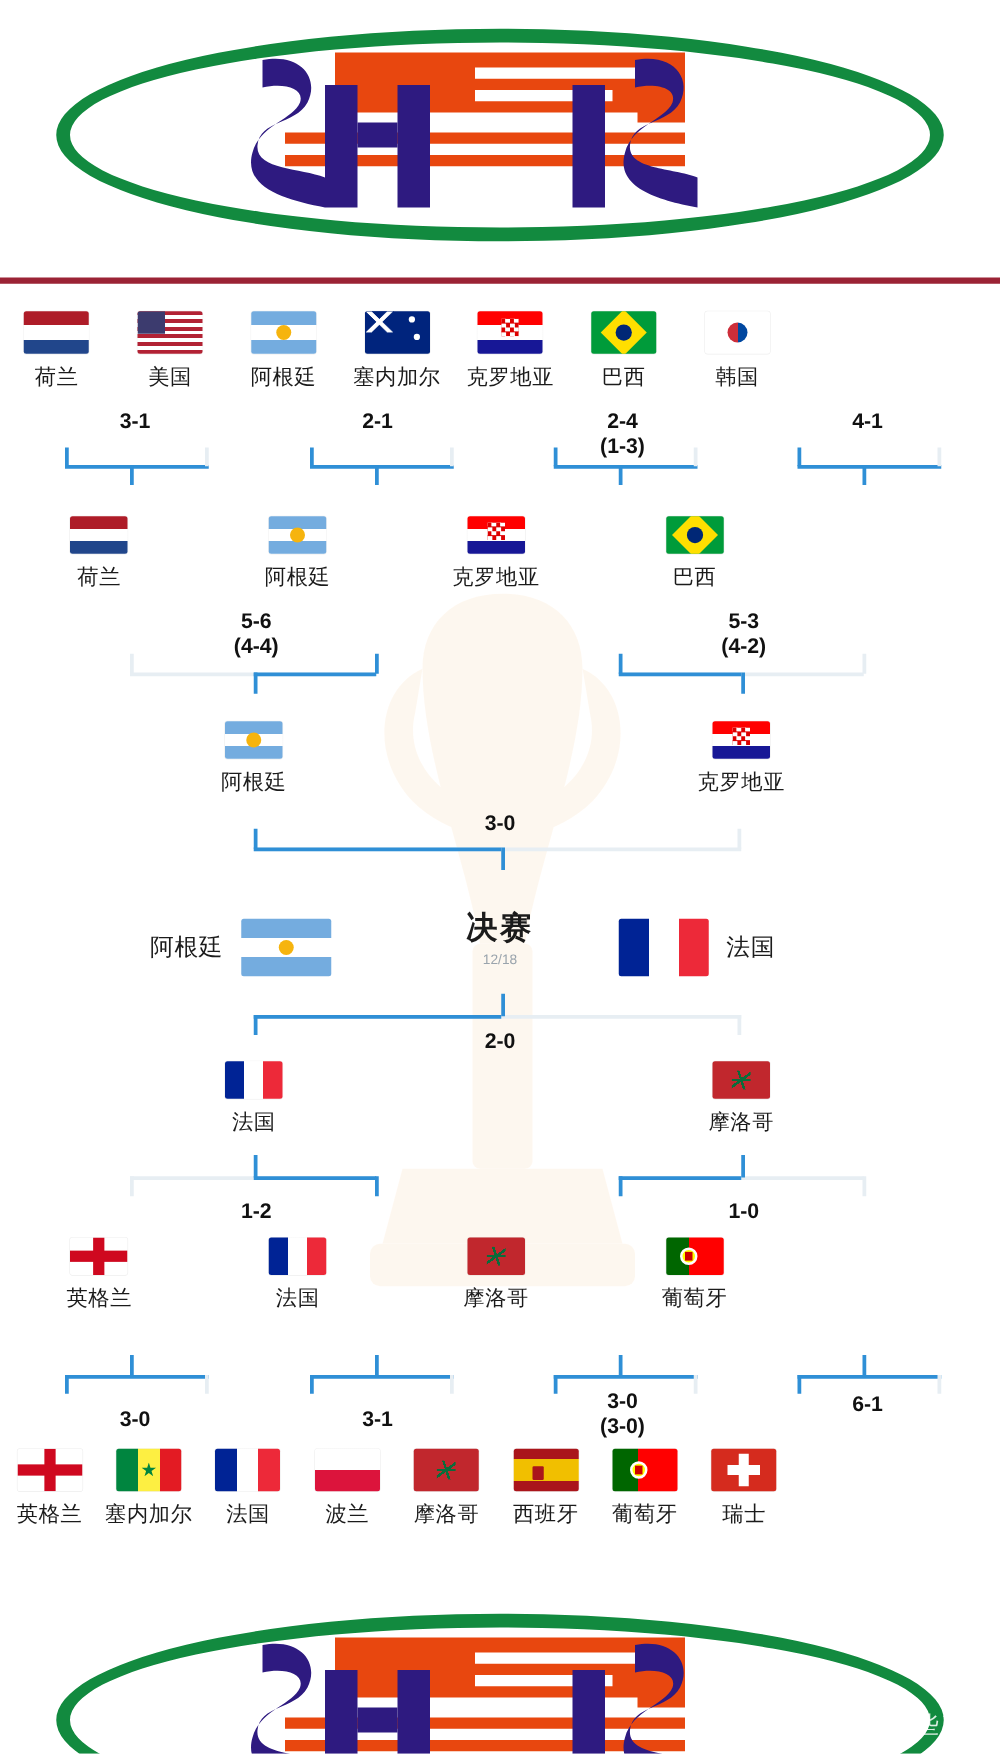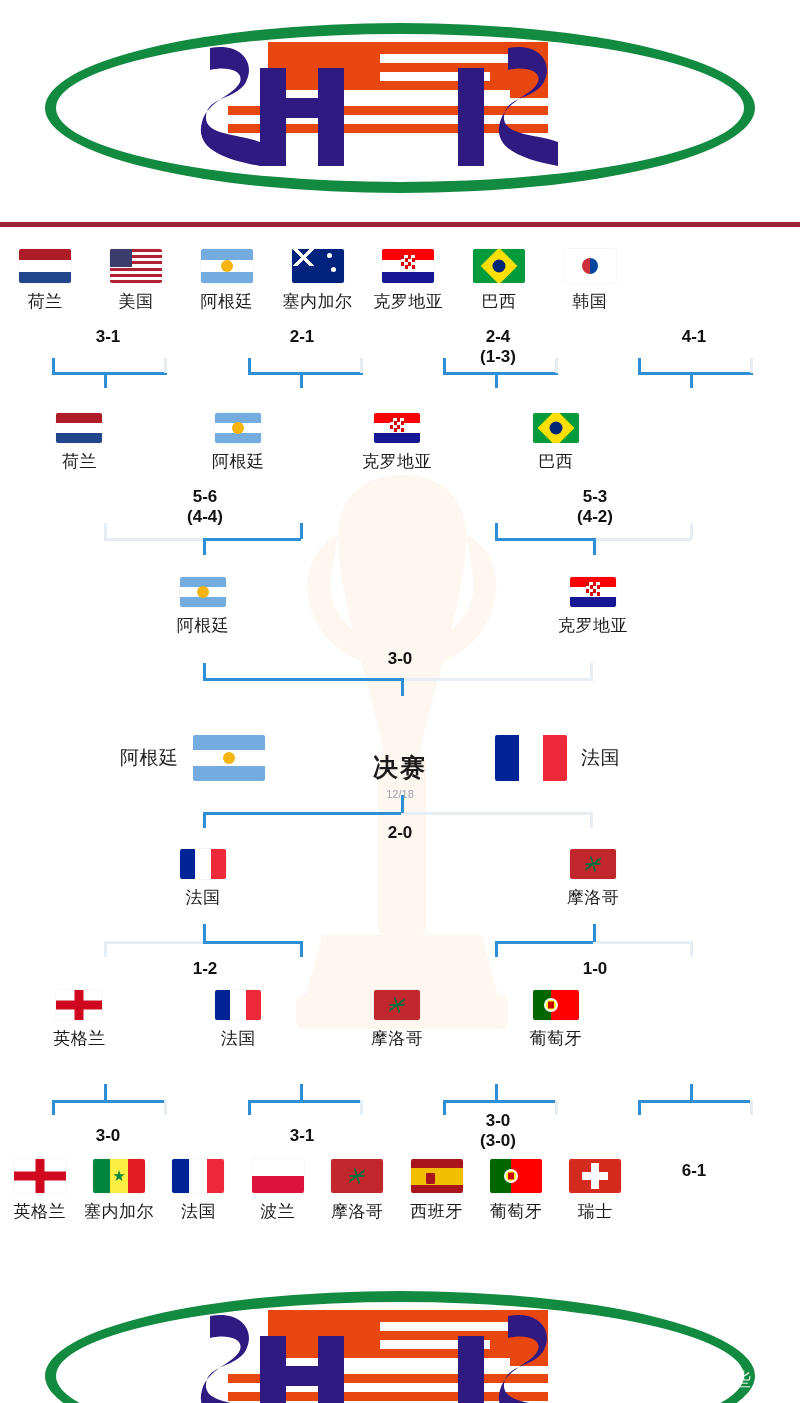--- a/index.html
+++ b/index.html
@@ -139,21 +139,20 @@
     position: absolute;
     width: 200px;
     text-align: center;
     left: 300px;
   }
   .final-title .ft {
     font-size: 25px;
     color: #1b1b1b;
     font-weight: bold;
     letter-spacing: 2px;
-    margin-top: 26px;
   }
   .final-title .fd {
     margin-top: 4px;
     font-size: 11px;
     color: #9aa4ad;
   }
 
   .side-team {
     position: absolute;
     display: flex;
@@ -482,21 +481,21 @@
   <div class="score" style="position:absolute; top:899px; left:68px; width:80px;">
     <span>3-0</span>
   </div>
   <div class="score" style="position:absolute; top:899px; left:262px; width:80px;">
     <span>3-1</span>
   </div>
   <div class="score" style="position:absolute; top:884px; left:458px; width:80px;">
     <span>3-0</span>
     <span class="pen">(3-0)</span>
   </div>
-  <div class="score" style="position:absolute; top:934px; left:654px; width:80px;">
+  <div class="score" style="position:absolute; top:887px; left:654px; width:80px;">
     <span>6-1</span>
   </div>
 
   <div class="row" style="top:932px;">
     <div class="cell">
       <div class="flag f-en"></div>
       <div class="cname">英格兰</div>
     </div>
     <div class="cell">
       <div class="flag f-sn"></div>

